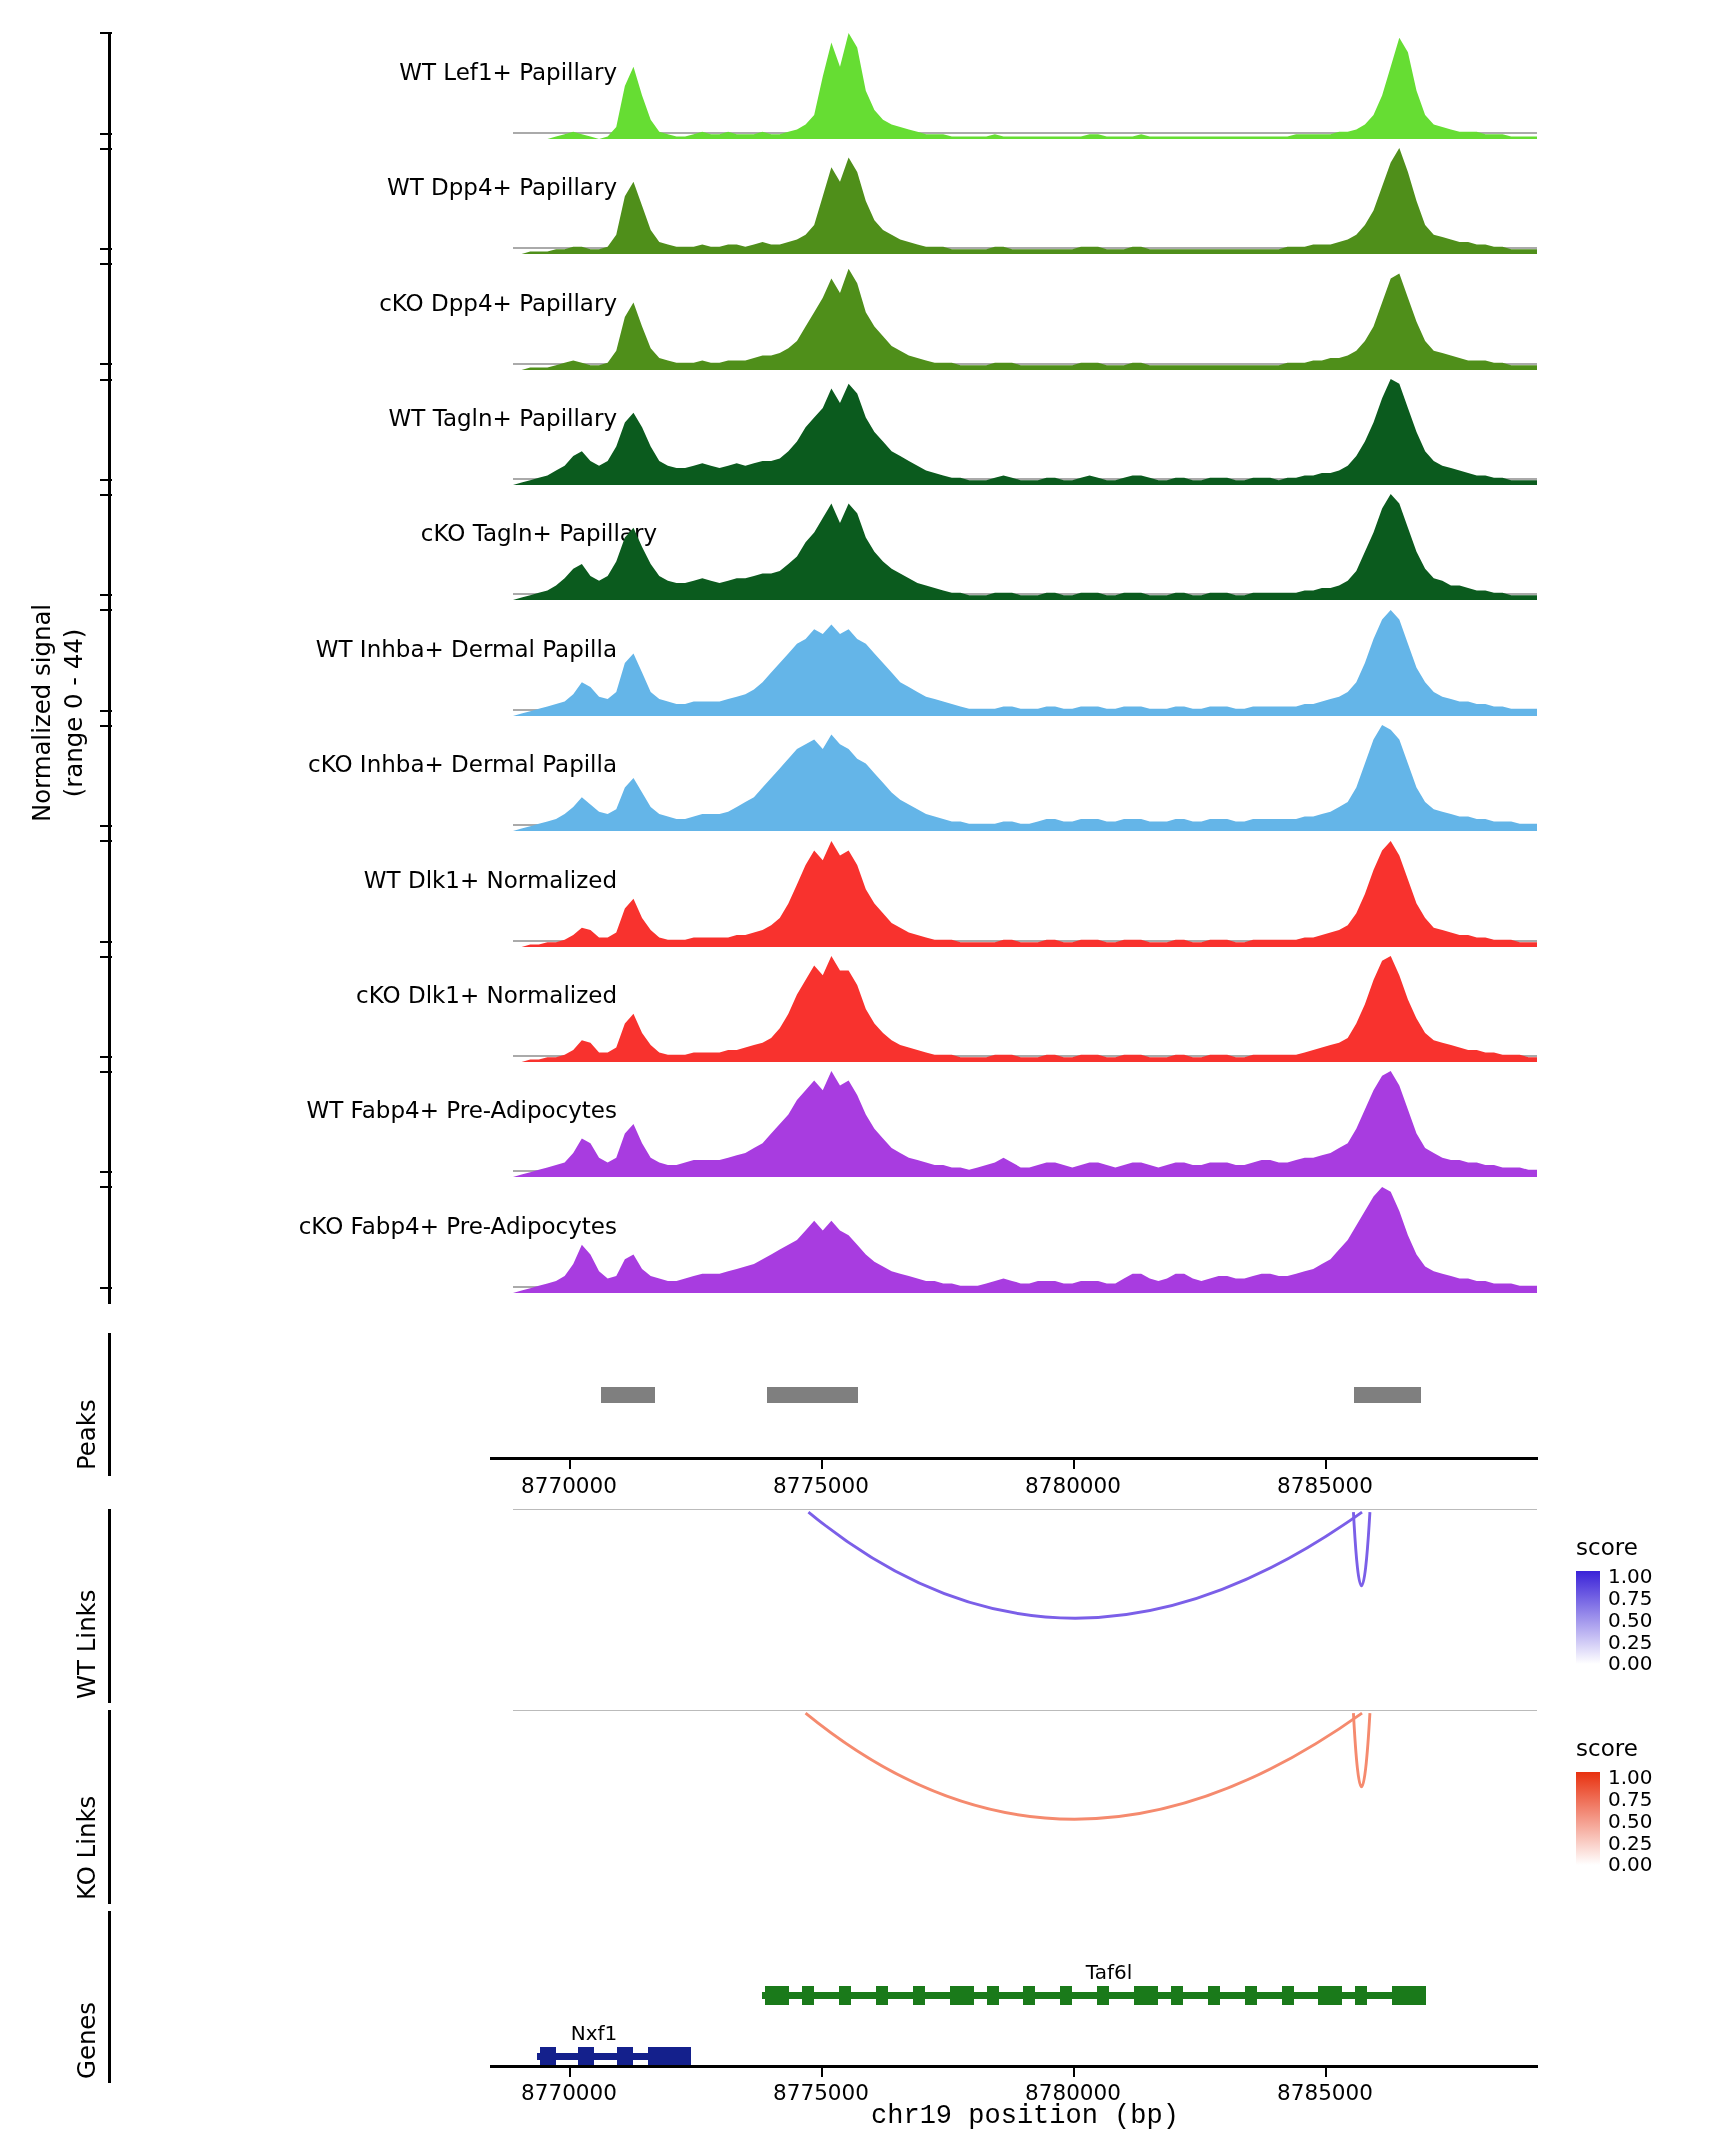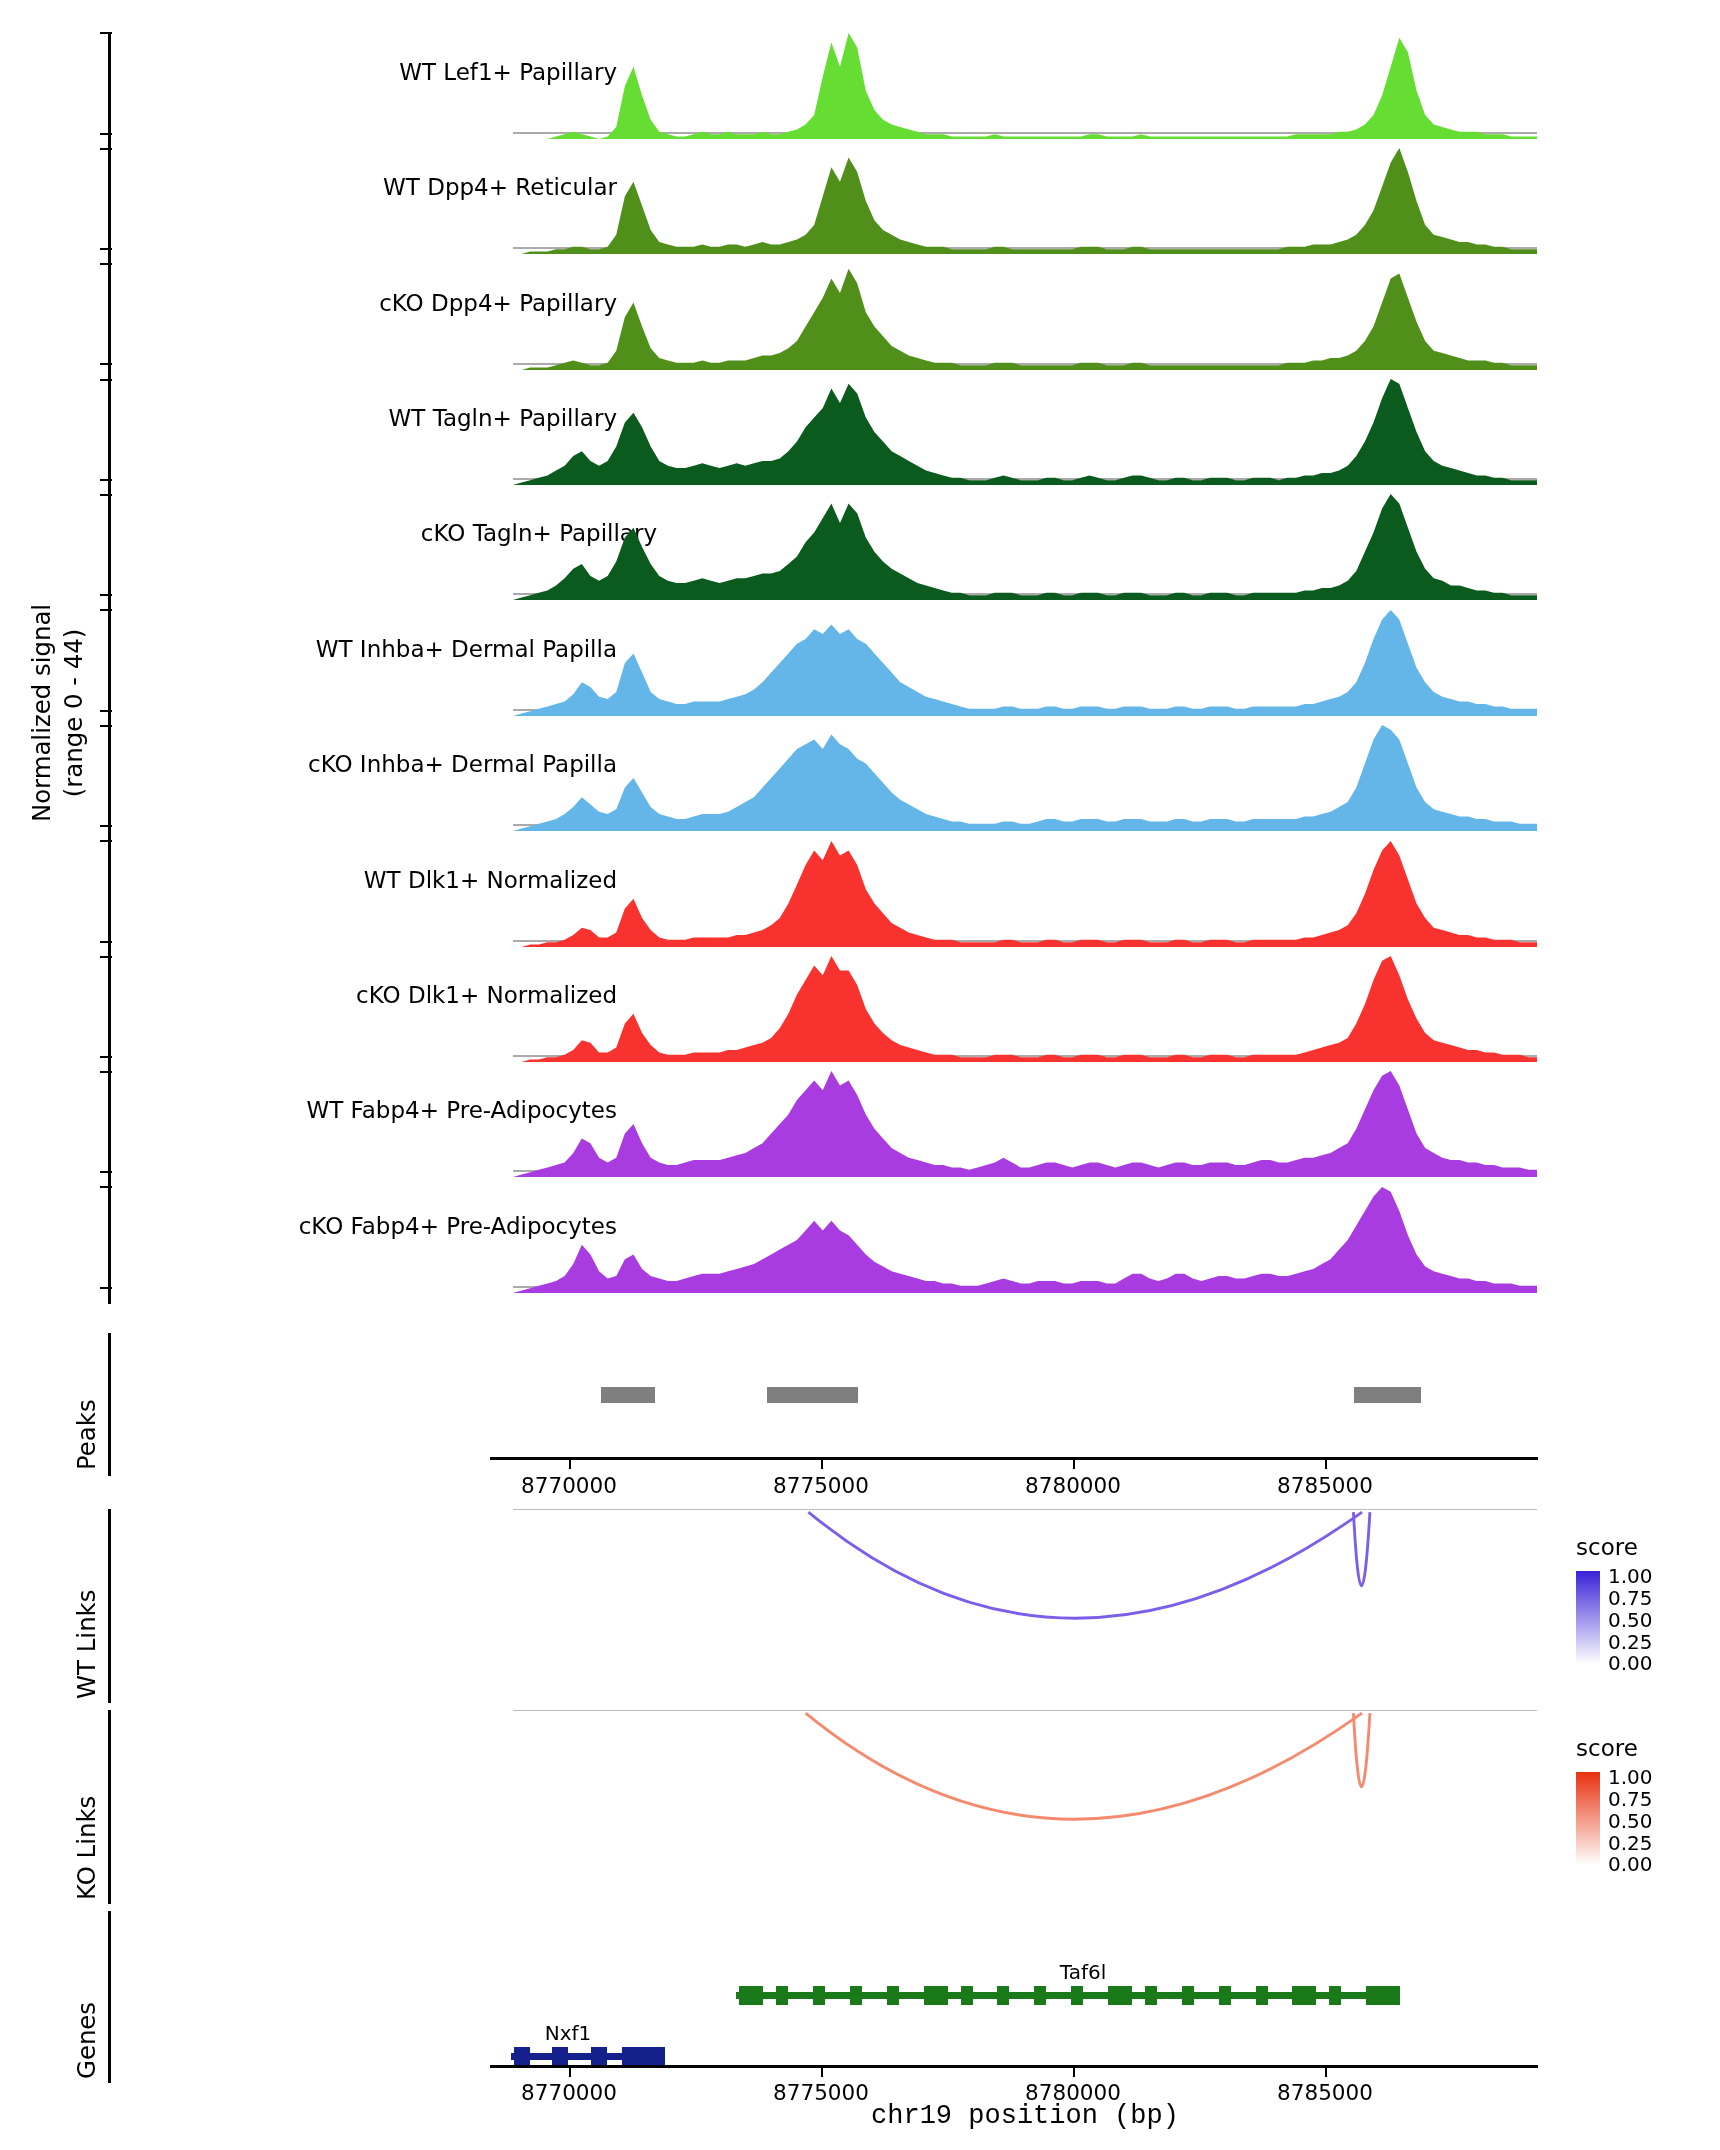--- a/index.html
+++ b/index.html
@@ -151,21 +151,21 @@
   }
   .legend-tick {
     position: absolute;
     font-size: 20px;
     transform: translateY(-50%);
   }
 
   
   .genes-area {
     position: absolute;
-    left: 506px;
+    left: 532px;
     width: 1024px;
   }
   .gene-body {
     position: absolute;
     height: 7.2px;
   }
   .gene-exon {
     position: absolute;
     height: 18.6px;
   }
@@ -238,21 +238,21 @@
       <div class="track-row" style="top: 29px;">
         <div class="track-label">WT Lef1+ Papillary</div>
         <div class="track-plot">
           <div class="track-baseline"></div>
           <svg class="track-svg" viewBox="0 0 1428 140" preserveAspectRatio="none">
             <path d="M 0 140 L 0.0 140.0 L 12.0 140.0 L 24.0 140.0 L 36.0 140.0 L 48.0 140.0 L 60.0 136.8 L 72.0 133.6 L 84.0 130.5 L 96.0 133.6 L 108.0 136.8 L 120.0 140.0 L 132.0 136.8 L 144.0 124.1 L 156.0 70.0 L 168.0 44.5 L 180.0 82.7 L 192.0 114.5 L 204.0 130.5 L 216.0 133.6 L 228.0 136.8 L 240.0 136.8 L 252.0 133.6 L 264.0 130.5 L 276.0 133.6 L 288.0 133.6 L 300.0 130.5 L 312.0 133.6 L 324.0 133.6 L 336.0 133.6 L 348.0 130.5 L 360.0 133.6 L 372.0 133.6 L 384.0 130.5 L 396.0 127.3 L 408.0 120.9 L 420.0 108.2 L 432.0 57.3 L 444.0 12.7 L 456.0 44.5 L 468.0 0.0 L 480.0 19.1 L 492.0 76.4 L 504.0 101.8 L 516.0 114.5 L 528.0 120.9 L 540.0 124.1 L 552.0 127.3 L 564.0 130.5 L 576.0 133.6 L 588.0 133.6 L 600.0 133.6 L 612.0 136.8 L 624.0 136.8 L 636.0 136.8 L 648.0 136.8 L 660.0 136.8 L 672.0 133.6 L 684.0 136.8 L 696.0 136.8 L 708.0 136.8 L 720.0 136.8 L 732.0 136.8 L 744.0 136.8 L 756.0 136.8 L 768.0 136.8 L 780.0 136.8 L 792.0 136.8 L 804.0 133.6 L 816.0 133.6 L 828.0 136.8 L 840.0 136.8 L 852.0 136.8 L 864.0 136.8 L 876.0 133.6 L 888.0 136.8 L 900.0 136.8 L 912.0 136.8 L 924.0 136.8 L 936.0 136.8 L 948.0 136.8 L 960.0 136.8 L 972.0 136.8 L 984.0 136.8 L 996.0 136.8 L 1008.0 136.8 L 1020.0 136.8 L 1032.0 136.8 L 1044.0 136.8 L 1056.0 136.8 L 1068.0 136.8 L 1080.0 136.8 L 1092.0 133.6 L 1104.0 133.6 L 1116.0 133.6 L 1128.0 133.6 L 1140.0 133.6 L 1152.0 130.5 L 1164.0 130.5 L 1176.0 127.3 L 1188.0 120.9 L 1200.0 108.2 L 1212.0 82.7 L 1224.0 44.5 L 1236.0 6.4 L 1248.0 25.5 L 1260.0 76.4 L 1272.0 108.2 L 1284.0 120.9 L 1296.0 124.1 L 1308.0 127.3 L 1320.0 130.5 L 1332.0 130.5 L 1344.0 130.5 L 1356.0 133.6 L 1368.0 133.6 L 1380.0 133.6 L 1392.0 136.8 L 1404.0 136.8 L 1416.0 136.8 L 1428.0 136.8 L 1428 140 Z" fill="#66DD33"></path>
           </svg>
         </div>
       </div>
       <div class="track-row" style="top: 144px;">
-        <div class="track-label">WT Dpp4+ Reticular</div>
+        <div class="track-label">WT Dpp4+ Papillary</div>
         <div class="track-plot">
           <div class="track-baseline"></div>
           <svg class="track-svg" viewBox="0 0 1428 140" preserveAspectRatio="none">
             <path d="M 0 140 L 0.0 140.0 L 12.0 140.0 L 24.0 136.8 L 36.0 136.8 L 48.0 136.8 L 60.0 133.6 L 72.0 133.6 L 84.0 130.5 L 96.0 130.5 L 108.0 133.6 L 120.0 133.6 L 132.0 130.5 L 144.0 114.5 L 156.0 63.6 L 168.0 44.5 L 180.0 76.4 L 192.0 108.2 L 204.0 124.1 L 216.0 127.3 L 228.0 130.5 L 240.0 130.5 L 252.0 130.5 L 264.0 127.3 L 276.0 130.5 L 288.0 130.5 L 300.0 127.3 L 312.0 127.3 L 324.0 130.5 L 336.0 127.3 L 348.0 124.1 L 360.0 127.3 L 372.0 127.3 L 384.0 124.1 L 396.0 120.9 L 408.0 114.5 L 420.0 101.8 L 432.0 63.6 L 444.0 25.5 L 456.0 44.5 L 468.0 12.7 L 480.0 31.8 L 492.0 70.0 L 504.0 95.5 L 516.0 108.2 L 528.0 114.5 L 540.0 120.9 L 552.0 124.1 L 564.0 127.3 L 576.0 130.5 L 588.0 130.5 L 600.0 130.5 L 612.0 133.6 L 624.0 133.6 L 636.0 133.6 L 648.0 133.6 L 660.0 133.6 L 672.0 130.5 L 684.0 130.5 L 696.0 133.6 L 708.0 133.6 L 720.0 133.6 L 732.0 133.6 L 744.0 133.6 L 756.0 133.6 L 768.0 133.6 L 780.0 133.6 L 792.0 130.5 L 804.0 130.5 L 816.0 130.5 L 828.0 133.6 L 840.0 133.6 L 852.0 133.6 L 864.0 130.5 L 876.0 130.5 L 888.0 133.6 L 900.0 133.6 L 912.0 133.6 L 924.0 133.6 L 936.0 133.6 L 948.0 133.6 L 960.0 133.6 L 972.0 133.6 L 984.0 133.6 L 996.0 133.6 L 1008.0 133.6 L 1020.0 133.6 L 1032.0 133.6 L 1044.0 133.6 L 1056.0 133.6 L 1068.0 133.6 L 1080.0 130.5 L 1092.0 130.5 L 1104.0 130.5 L 1116.0 127.3 L 1128.0 127.3 L 1140.0 127.3 L 1152.0 124.1 L 1164.0 120.9 L 1176.0 114.5 L 1188.0 101.8 L 1200.0 82.7 L 1212.0 50.9 L 1224.0 19.1 L 1236.0 0.0 L 1248.0 31.8 L 1260.0 70.0 L 1272.0 101.8 L 1284.0 114.5 L 1296.0 117.7 L 1308.0 120.9 L 1320.0 124.1 L 1332.0 124.1 L 1344.0 127.3 L 1356.0 127.3 L 1368.0 130.5 L 1380.0 130.5 L 1392.0 133.6 L 1404.0 133.6 L 1416.0 133.6 L 1428.0 133.6 L 1428 140 Z" fill="#4F8F1A"></path>
           </svg>
         </div>
       </div>
       <div class="track-row" style="top: 260px;">
         <div class="track-label">cKO Dpp4+ Papillary</div>
         <div class="track-plot">

